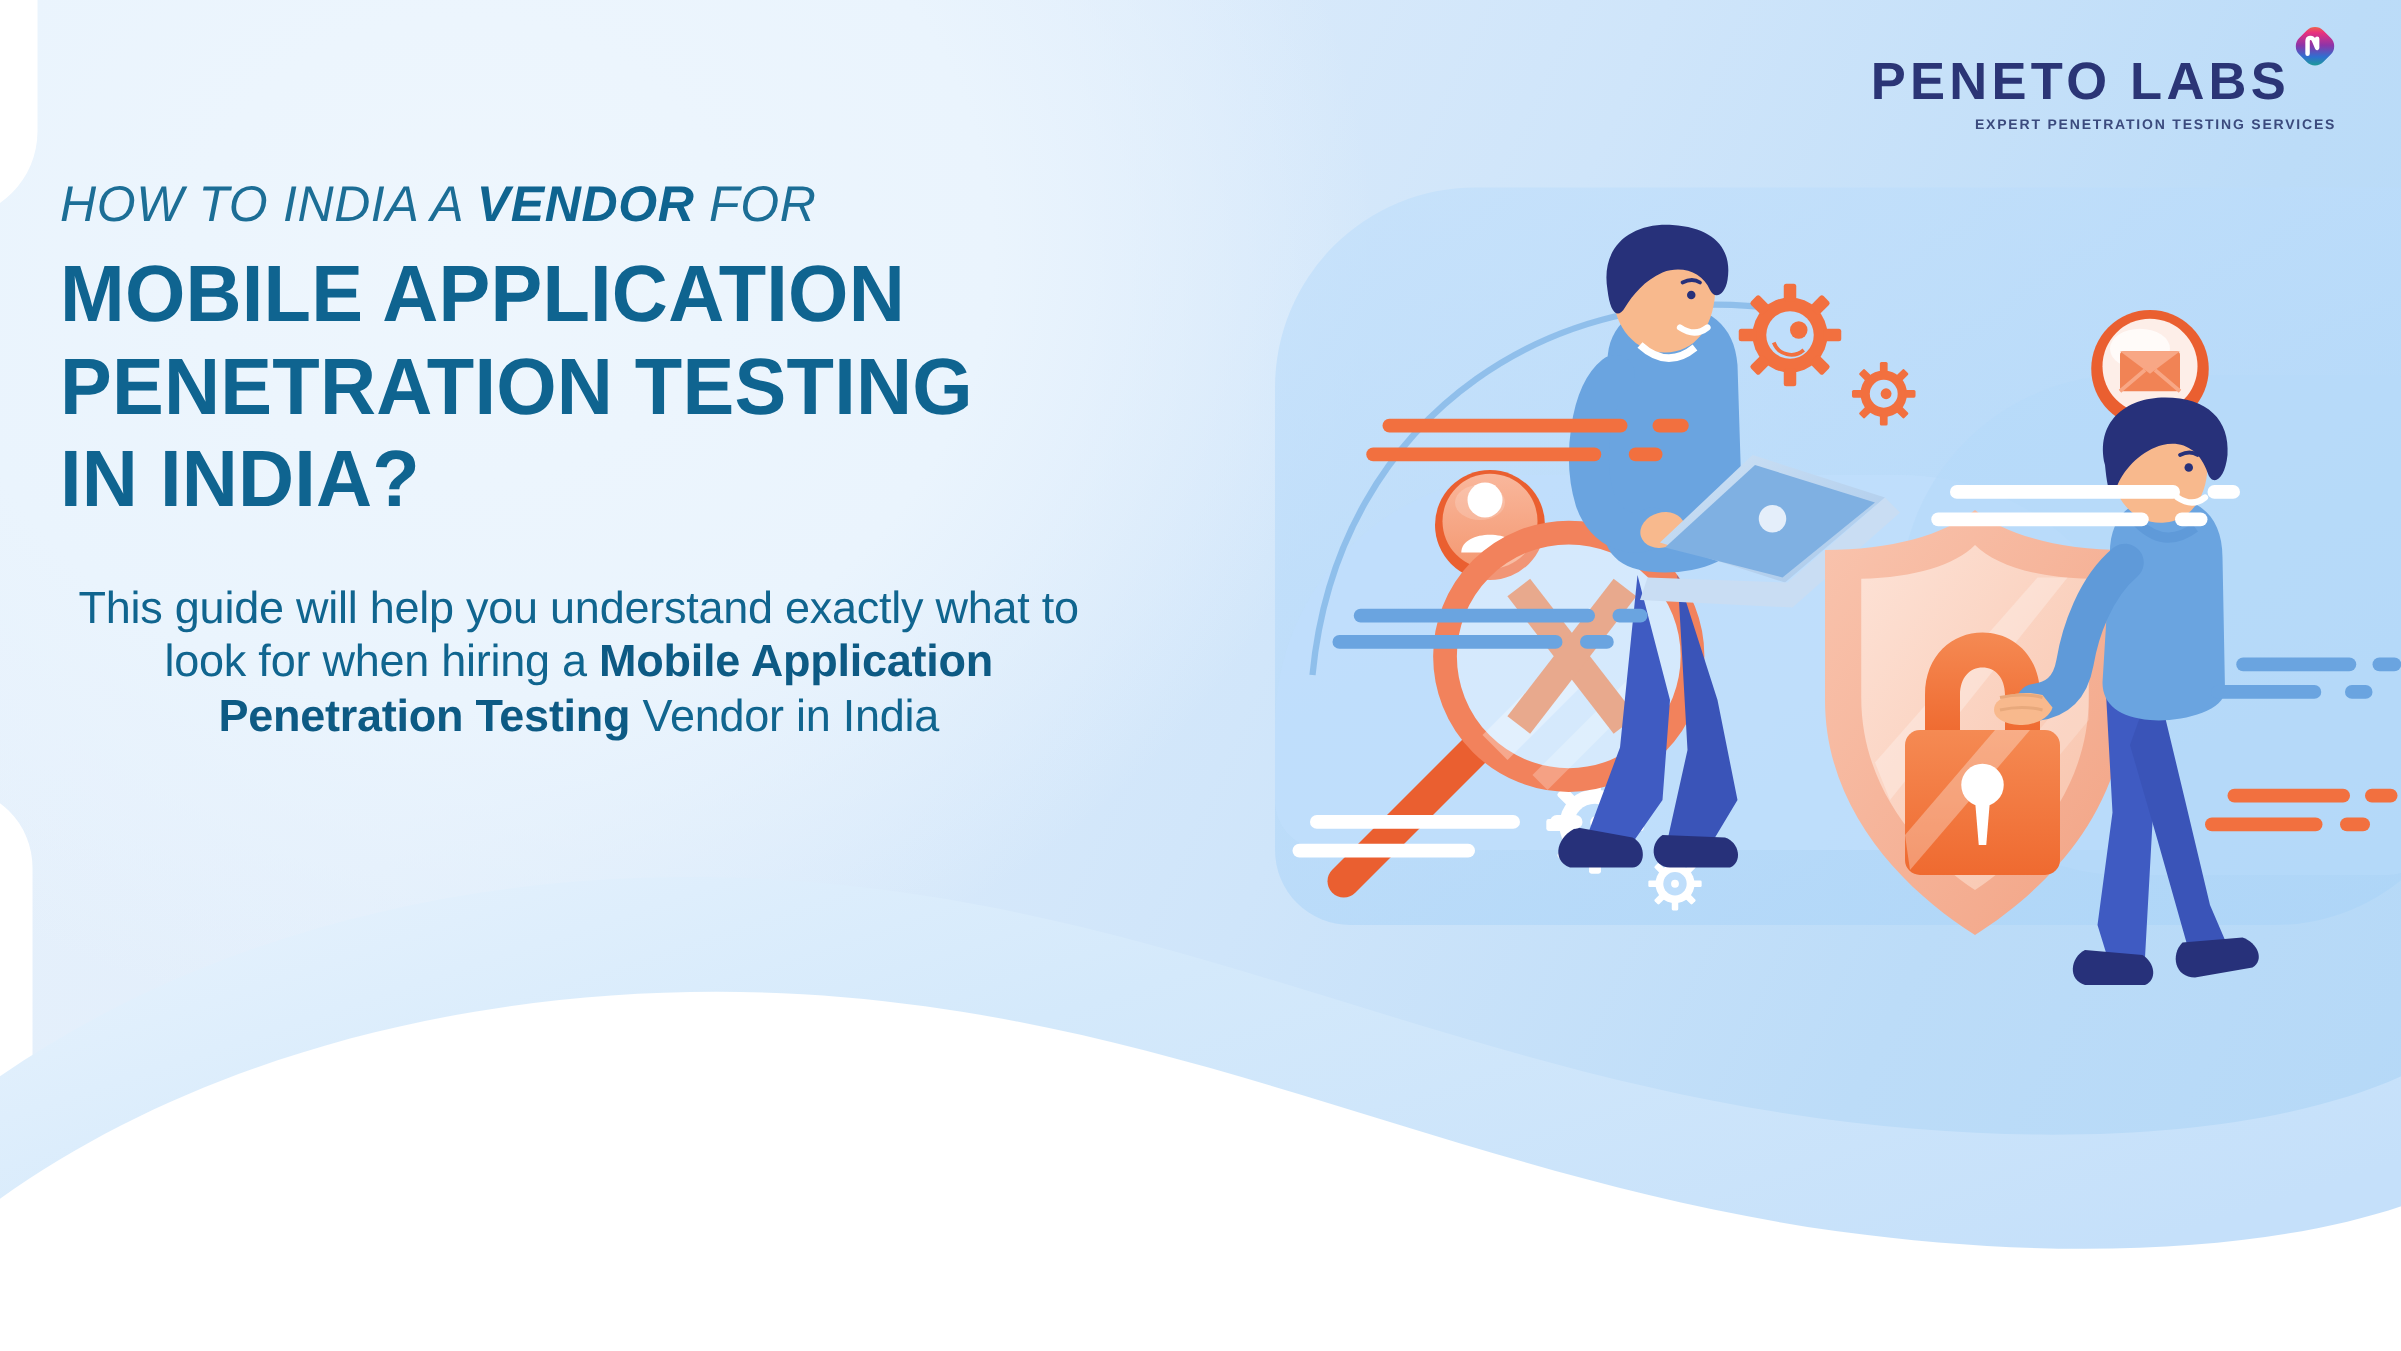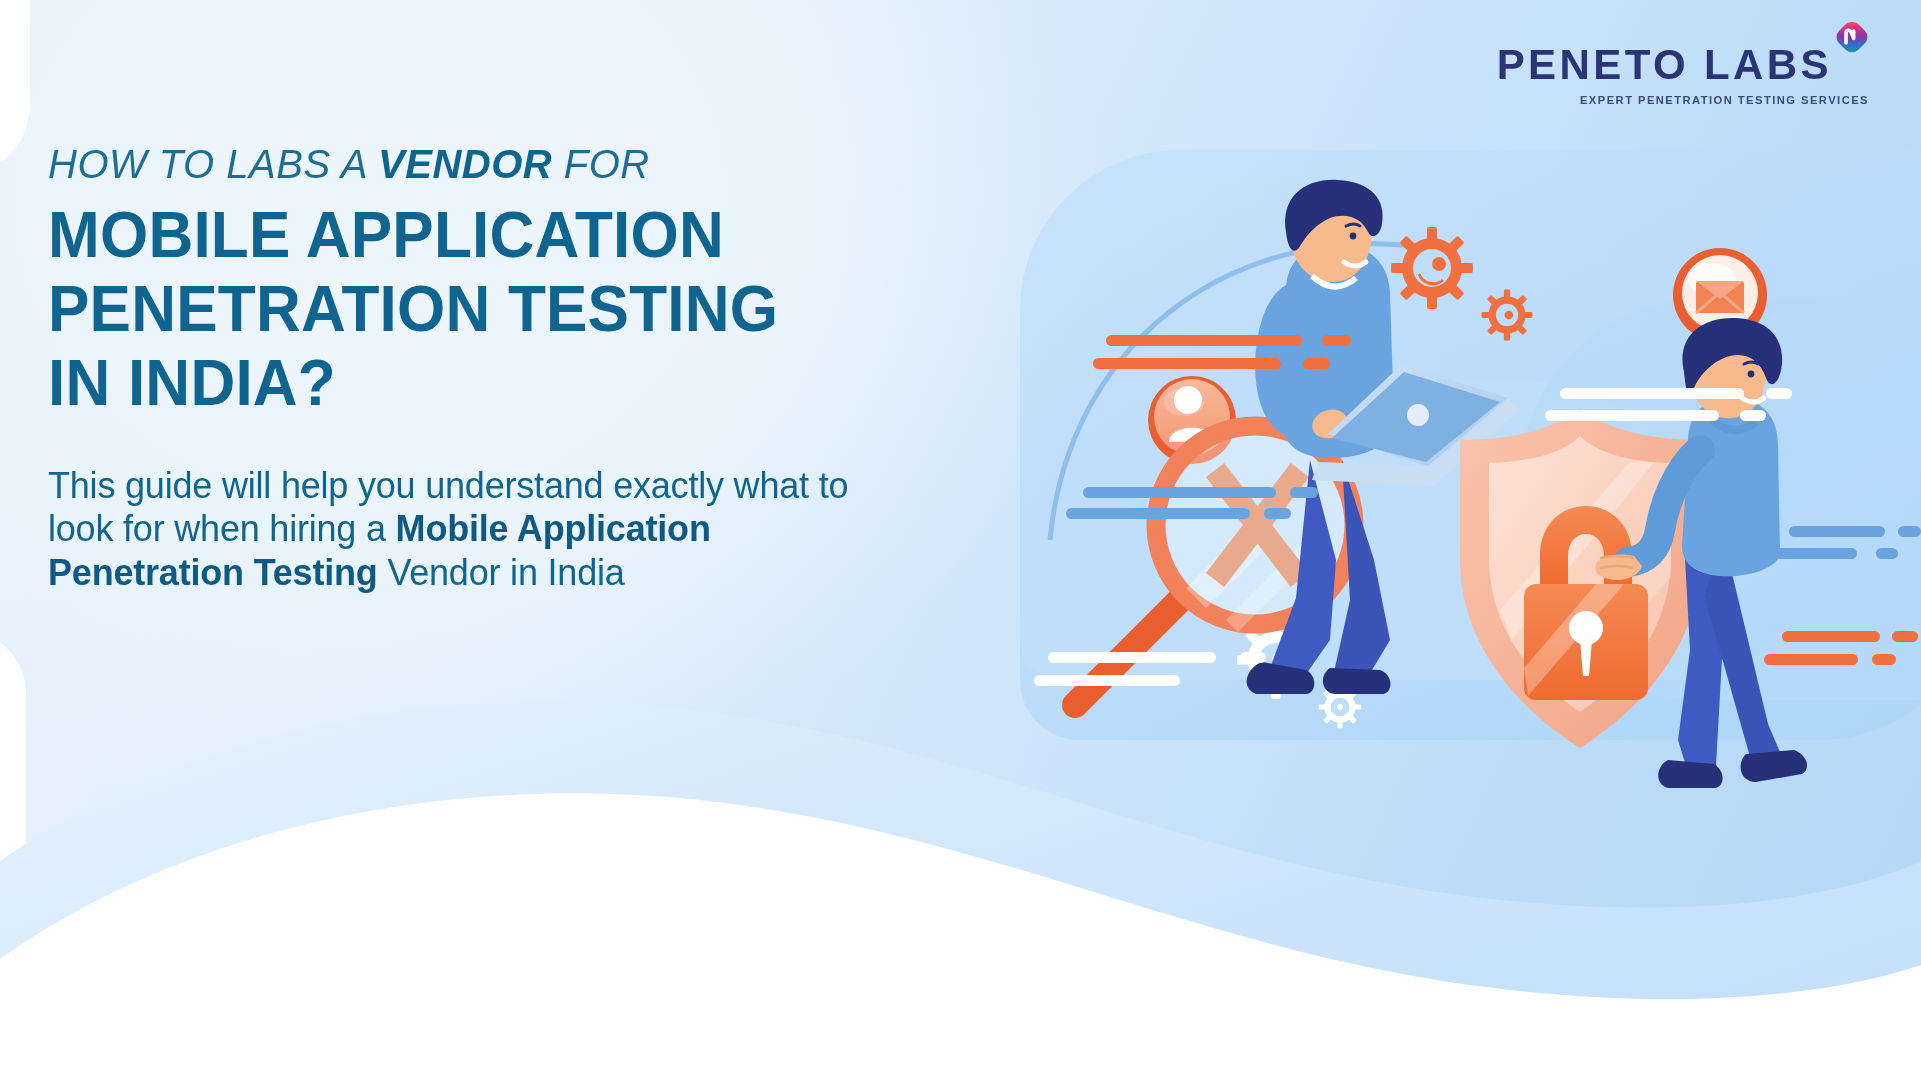--- a/index.html
+++ b/index.html
@@ -132,20 +132,21 @@
     transform-origin:left center;
   }
   .headline span{display:block;}
   .subcopy{
     margin-top:22px;
     font-size:36px;
     font-weight:400;
     line-height:1.22;
     color:#10658f;
     letter-spacing:-.2px;
+    text-align:center;
   }
   .subcopy b{font-weight:700;color:#0d5a84;}
 
   
   .art{position:absolute;left:0;top:0;width:1921px;height:1081px;pointer-events:none;}
   .dash{position:absolute;border-radius:6px;height:11px;}
   .d-or{background:#f2703f;}
   .d-bl{background:#6aa4e0;}
   .d-wh{background:#ffffff;}
 </style>
@@ -428,21 +429,21 @@
           <path d="M13 27 L13 15 C13 11.5 17.5 11 19 14.5 L22 21.5 L22 13" stroke="#ffffff" stroke-width="4.2" fill="none" stroke-linecap="round" stroke-linejoin="round"></path>
         </svg>
       </span>
     </div>
     <div class="logo-tag">EXPERT PENETRATION TESTING SERVICES</div>
   </div>
 
   <div class="copy">
 
     <div class="eyebrow">
-      <span>HOW TO LABS A </span><b>VENDOR</b><span> FOR</span>
+      <span>HOW TO INDIA A </span><b>VENDOR</b><span> FOR</span>
     </div>
 
     <h1 class="headline">
       <span>MOBILE APPLICATION</span>
       <span>PENETRATION TESTING</span>
       <span>IN INDIA?</span>
     </h1>
 
     <p class="subcopy"><span>This guide will help you understand exactly what to look for when hiring a </span><b>Mobile Application Penetration Testing</b><span> Vendor in India</span></p>
 

